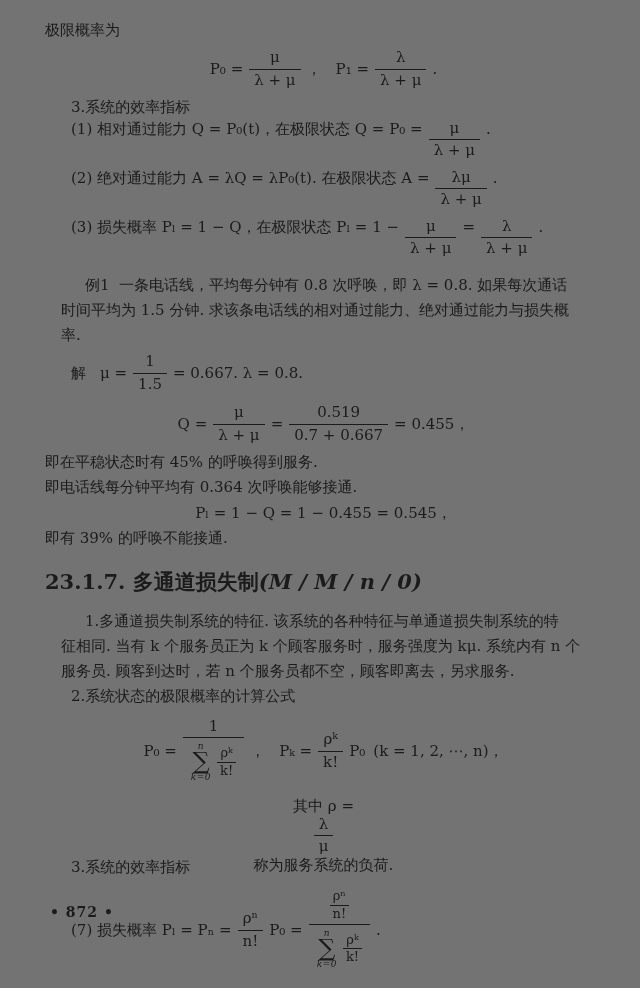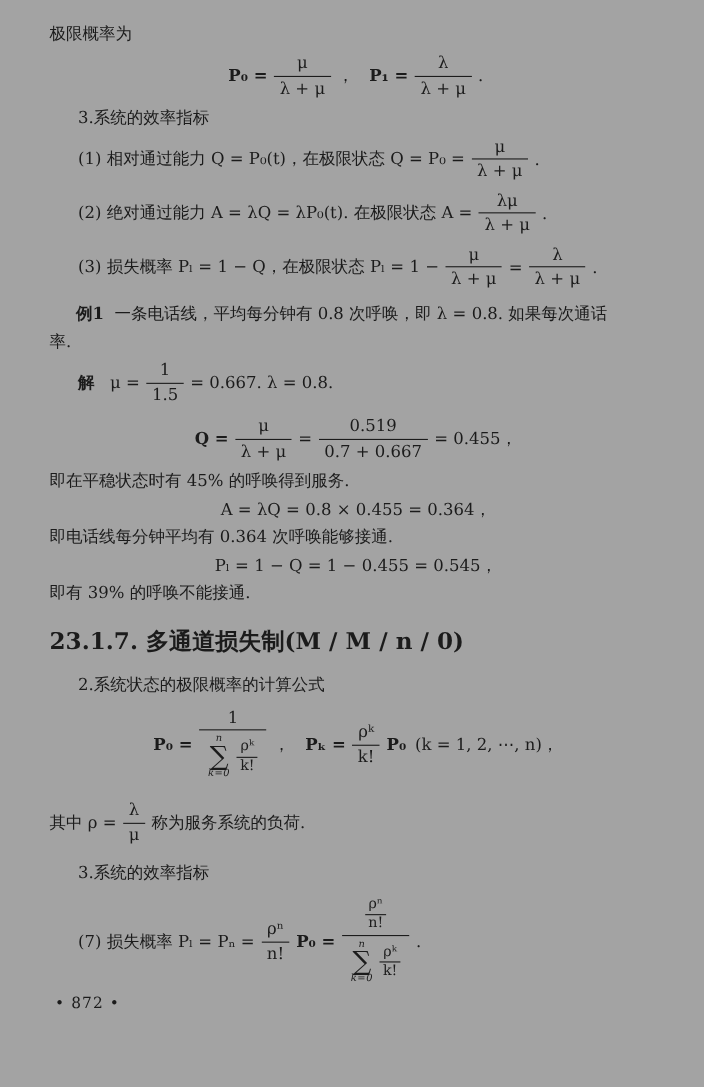--- a/index.html
+++ b/index.html
@@ -1,31 +1,31 @@
 <!DOCTYPE html>
 <html><head>
 <meta charset="utf-8">
 <style>
   html,body { margin:0; padding:0; }
   body { background:#e9e9e6; }
   .page {
     position:relative;
     width:640px; height:988px;
     margin:0 auto;
-    background:#a3a3a3;
+    background:#737373;
     color:#1b1b1b;
     font-family:"DejaVu Serif", serif;
     font-size:15px;
     overflow:hidden;
     box-sizing:border-box;
     padding:18px 38px 16px 45px;
   }
   .text { margin:0; line-height:25px; }
-  .bold { font-weight:700; }
-  .line { display:block; }
+  .bold { font-weight:400; }
+  .line { display:block;margin-left:16px; }
   .line.indent { text-indent:24px; }
   .heading-small { font-weight:400; padding-left:26px; }
 
   
   .formula { display:flex; align-items:center; font-family:"DejaVu Serif", serif; }
   .formula.center { justify-content:center; }
   .formula .tok { white-space:pre; }
   .gap { display:inline-block; width:14px; }
 
   
@@ -35,27 +35,27 @@
   .frac.small { font-size:13px; margin:0 3px; }
   .frac.small > .num { padding:0 3px 1px; }
   .frac.small > .den { padding:1px 3px 0; }
   .den-row, .num-row { display:inline-flex; align-items:center; }
 
   
   .bigop { display:inline-flex; flex-direction:column; align-items:center; line-height:1; margin:2px 3px; }
   .bigop .lim { font-size:9px; font-style:italic; letter-spacing:0.5px; }
   .bigop .sigma { font-size:24px; line-height:0.9; font-style:normal; }
 
-  .row-item { display:flex; align-items:center; padding-left:26px; height:49px; }
+  .row-item { display:flex; padding-left:26px; height:49px; }
   .row-sol  { display:flex; align-items:center; padding-left:26px; height:50px; }
 
   .sec-heading { font-size:21px; font-weight:700; margin:14px 0 10px 0; line-height:34px; font-family:"DejaVu Serif", serif; }
-  .sec-heading .mathpart { font-weight:700; }
-
-  .footer { position:absolute; left:50px; top:904px; font-weight:400; font-size:14px; letter-spacing:1px; }
+  .sec-heading .mathpart { font-weight:700; font-style:italic; }
+
+  .footer { position:absolute; left:50px; top:904px; font-weight:700; font-size:14px; letter-spacing:1px; }
 </style>
 </head>
 <body>
 
 <div class="page">
 
   <p class="text">极限概率为</p>
 
   <div class="formula center" style="height:52px;">
     <span class="tok bold">P₀ =</span>
@@ -102,20 +102,21 @@
     <span class="tok">=</span>
     <span class="frac">
       <span class="num">λ</span>
       <span class="den">λ + μ</span>
     </span>
     <span class="tok">.</span>
   </div>
 
   <p class="text" style="margin-top:6px;">
     <span class="line indent"><b class="bold">例1</b>&nbsp;&nbsp;<span>一条电话线，平均每分钟有 0.8 次呼唤，即 λ = 0.8. 如果每次通话</span></span>
+    <span class="line">时间平均为 1.5 分钟. 求该条电话线的相对通过能力、绝对通过能力与损失概</span>
     <span class="line">率.</span>
   </p>
 
   <div class="row-sol">
     <b class="bold">解</b>
     <span class="gap"></span>
     <span class="tok">μ =</span>
     <span class="frac">
       <span class="num">1</span>
       <span class="den">1.5</span>
@@ -132,34 +133,36 @@
     <span class="tok">=</span>
     <span class="frac">
       <span class="num">0.519</span>
       <span class="den">0.7 + 0.667</span>
     </span>
     <span class="tok">= 0.455，</span>
   </div>
 
   <p class="text">即在平稳状态时有 45% 的呼唤得到服务.</p>
 
-  <div class="formula center" style="height:26px;">
-    <span class="tok">A = λQ = 0.8 × 0.455 = 0.364，</span>
-  </div>
 
   <p class="text">即电话线每分钟平均有 0.364 次呼唤能够接通.</p>
 
   <div class="formula center" style="height:26px;text-align:center;">
     <span class="tok">Pₗ = 1 − Q = 1 − 0.455 = 0.545，</span>
   </div>
 
   <p class="text">即有 39% 的呼唤不能接通.</p>
 
   <h2 class="sec-heading"><span>23.1.7. 多通道损失制</span><span class="mathpart">(M / M / n / 0)</span></h2>
 
+  <p class="text">
+    <span class="line indent bold-first">1.多通道损失制系统的特征. 该系统的各种特征与单通道损失制系统的特</span>
+    <span class="line">征相同. 当有 k 个服务员正为 k 个顾客服务时，服务强度为 kμ. 系统内有 n 个</span>
+    <span class="line">服务员. 顾客到达时，若 n 个服务员都不空，顾客即离去，另求服务.</span>
+  </p>
 
   <p class="text heading-small">2.系统状态的极限概率的计算公式</p>
 
   <div class="formula center" style="height:84px;">
     <span class="tok bold">P₀ =</span>
     <span class="frac">
       <span class="num">1</span>
       <span class="den den-row">
         <span class="bigop">
           <span class="lim">n</span>
@@ -177,21 +180,21 @@
     <span class="tok bold">Pₖ =</span>
     <span class="frac">
       <span class="num">ρᵏ</span>
       <span class="den">k!</span>
     </span>
     <span class="tok bold">P₀</span>
     <span class="gap" style="width:8px;"></span>
     <span class="tok">(k = 1, 2, ⋯, n)，</span>
   </div>
 
-  <div class="formula" style="height:50px; margin-top:4px;">
+  <div class="formula" style="height:50px; margin-top:4px;flex-direction:column;">
     <span class="tok">其中 ρ =</span>
     <span class="frac">
       <span class="num">λ</span>
       <span class="den">μ</span>
     </span>
     <span class="tok">称为服务系统的负荷.</span>
   </div>
 
   <p class="text heading-small" style="margin-top:8px;">3.系统的效率指标</p>
 

